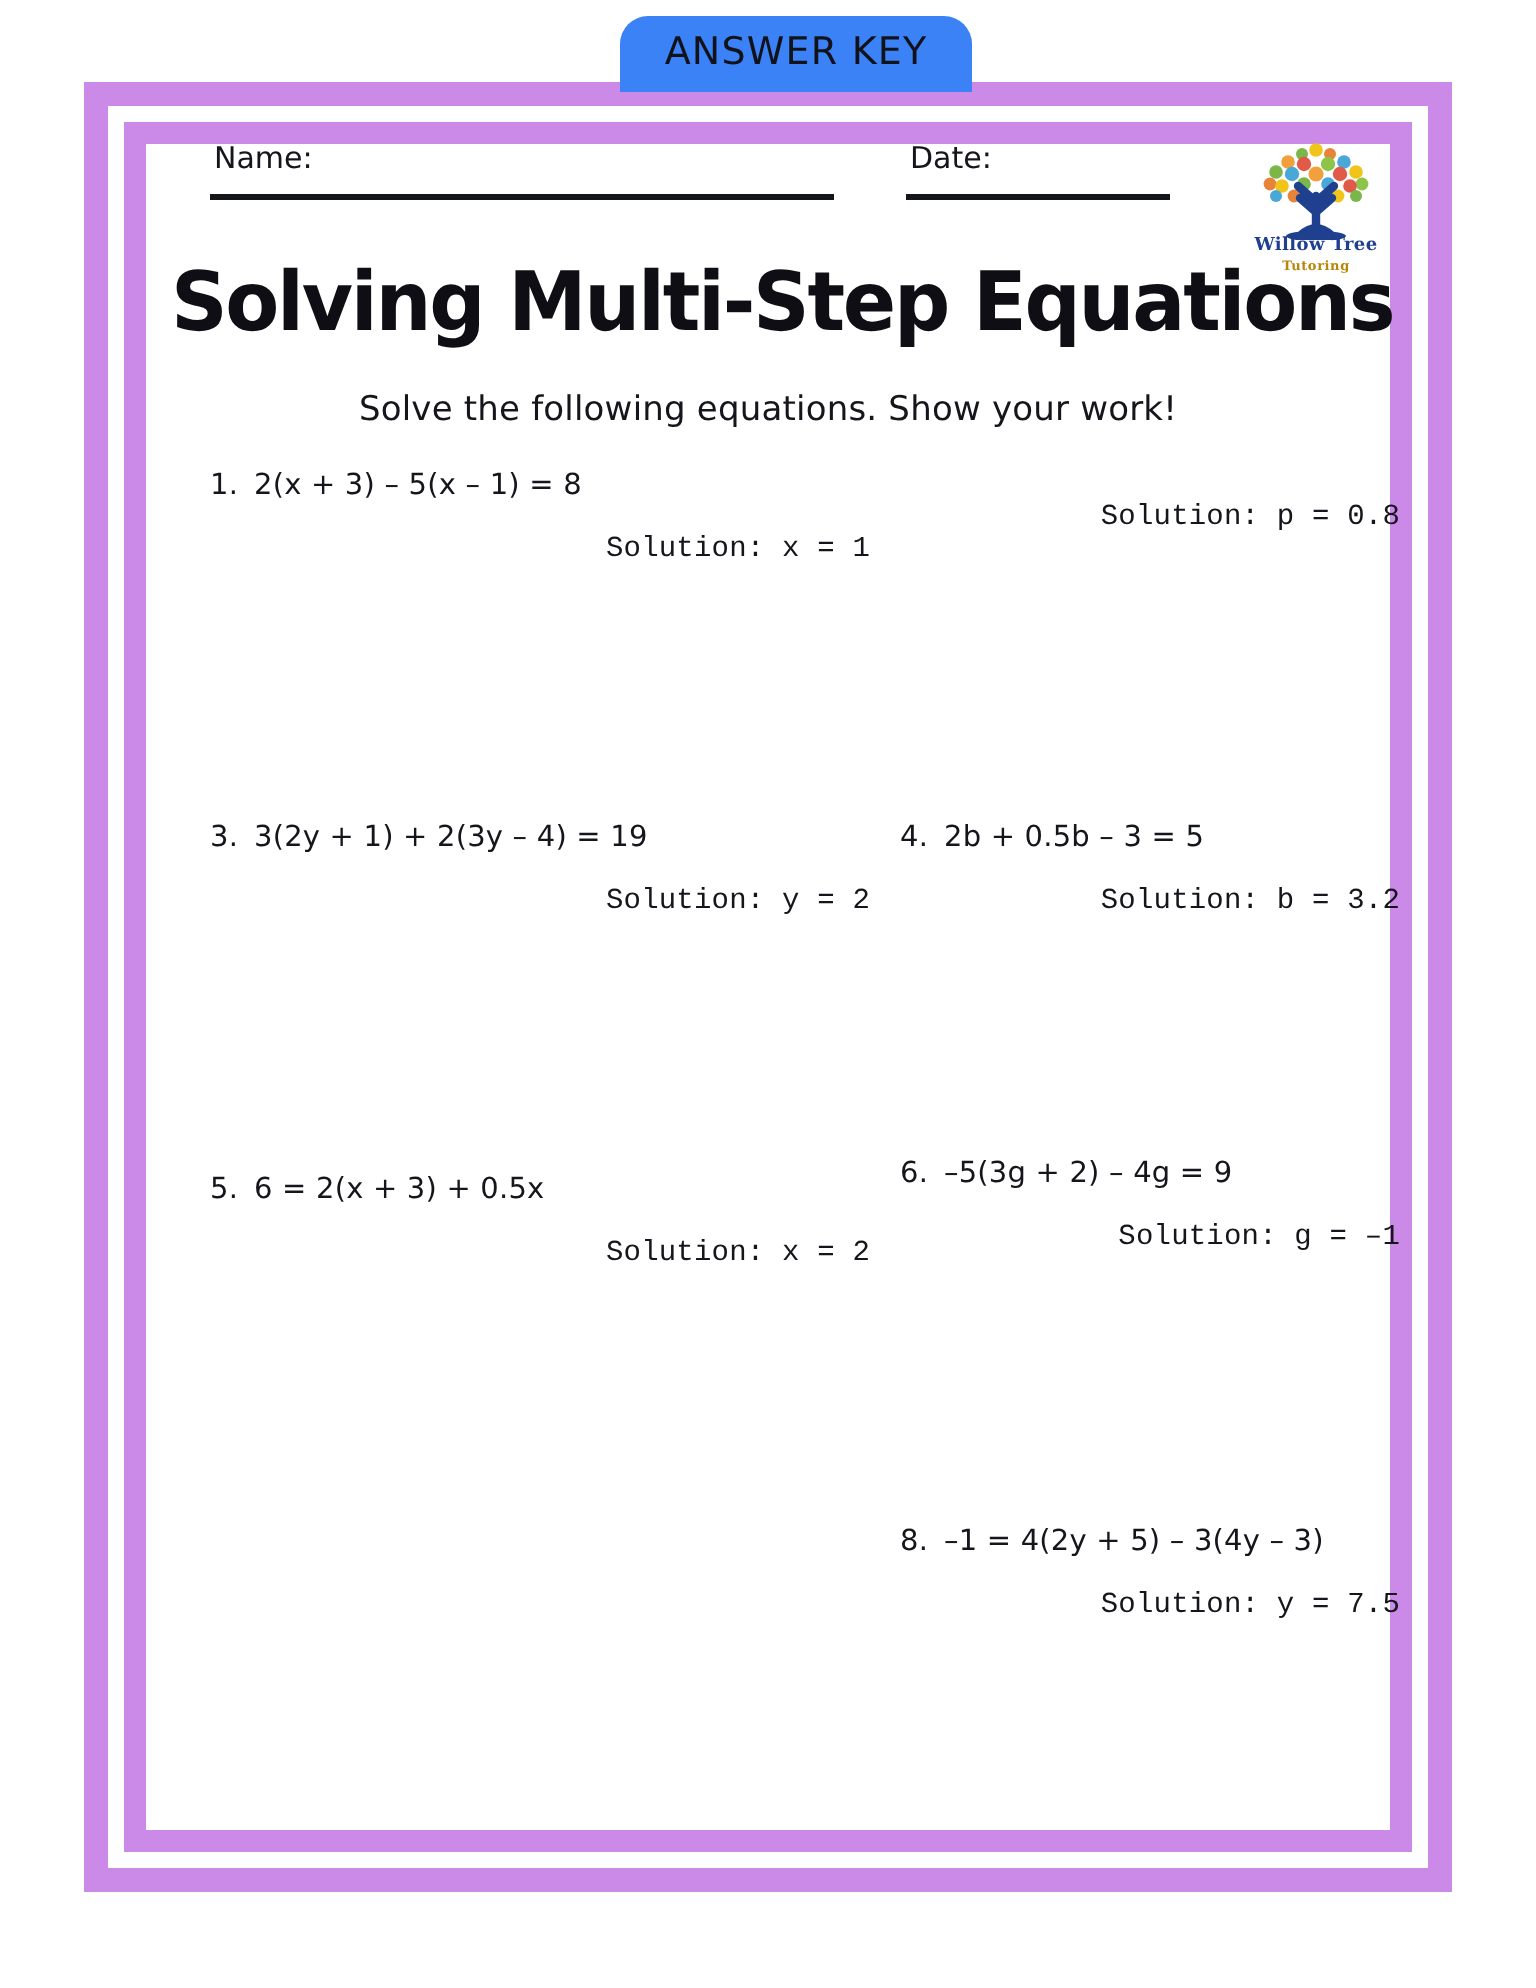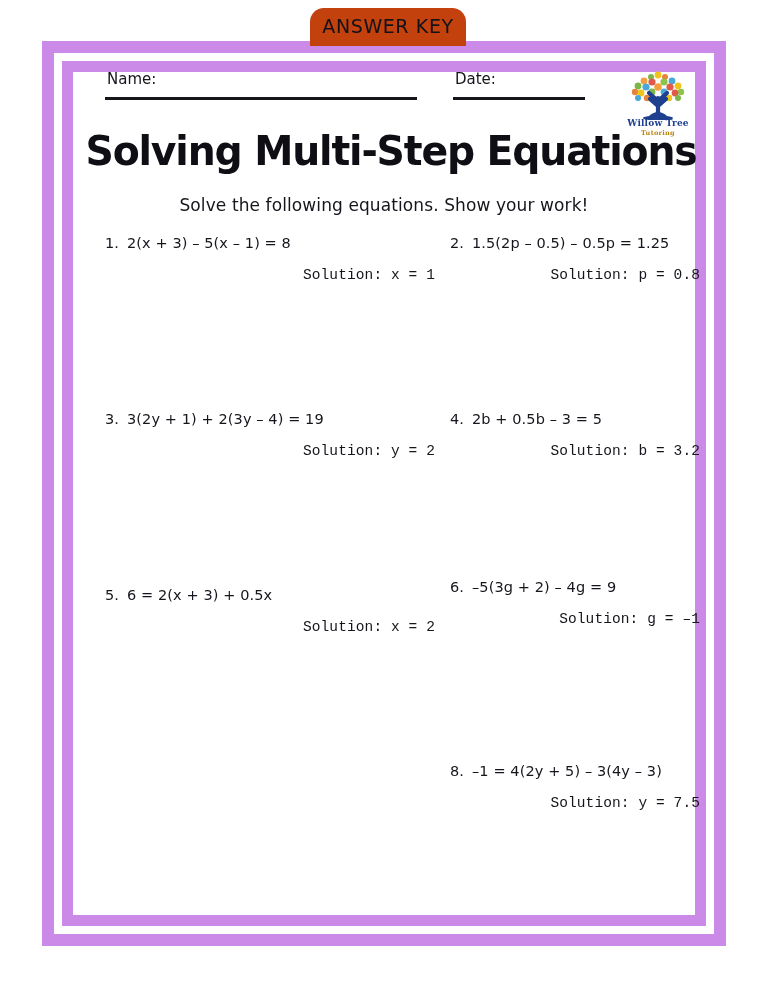--- a/index.html
+++ b/index.html
@@ -14,23 +14,23 @@
     position: relative;
     font-family: "DejaVu Sans", "Liberation Sans", sans-serif;
     overflow: hidden;
   }
 
   
   #answer-key-tab {
     position: absolute;
     left: 310px;
     top: 8px;
-    width: 156px;
+    width: 176px;
     height: 38px;
-    background: #c2410c;
+    background: #3b82f6;
     border-radius: 14px 14px 0 0;
     display: flex;
     align-items: center;
     justify-content: center;
     z-index: 5;
   }
   #answer-key-tab .tab-label {
     font-family: "DejaVu Sans", "Liberation Sans", sans-serif;
     font-size: 19px;
     letter-spacing: 0.6px;
@@ -254,23 +254,20 @@
   <div id="problem-grid">
 
     <div class="problem-row">
       <div class="problem col-left">
         <div class="problem-statement">
           <span class="problem-number">1.</span><span>2(x + 3) – 5(x – 1) = 8</span>
         </div>
         <div class="problem-solution">Solution: x = 1</div>
       </div>
       <div class="problem col-right">
-        <div class="problem-statement">
-          <span class="problem-number">2.</span><span>1.5(2p – 0.5) – 0.5p = 1.25</span>
-        </div>
         <div class="problem-solution">Solution: p = 0.8</div>
       </div>
     </div>
 
     <div class="problem-row">
       <div class="problem col-left">
         <div class="problem-statement">
           <span class="problem-number">3.</span><span>3(2y + 1) + 2(3y – 4) = 19</span>
         </div>
         <div class="problem-solution">Solution: y = 2</div>

